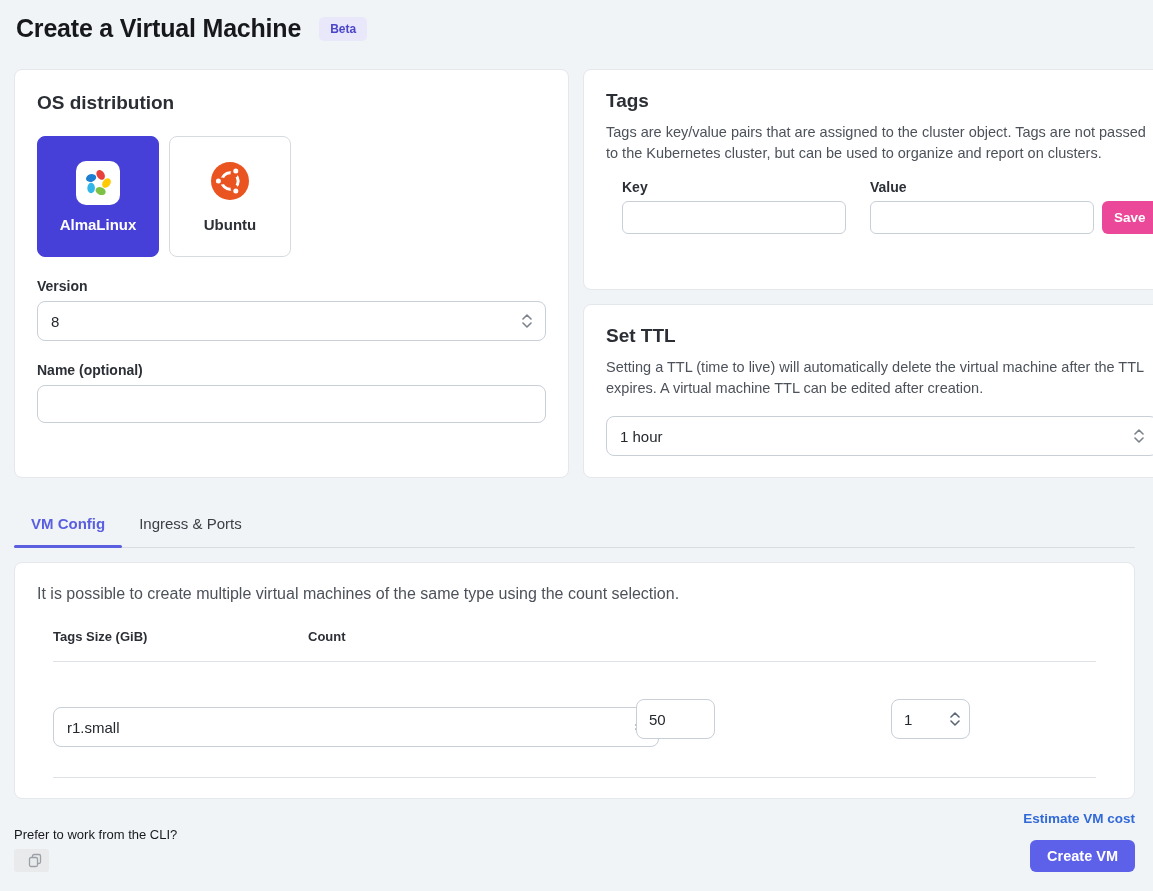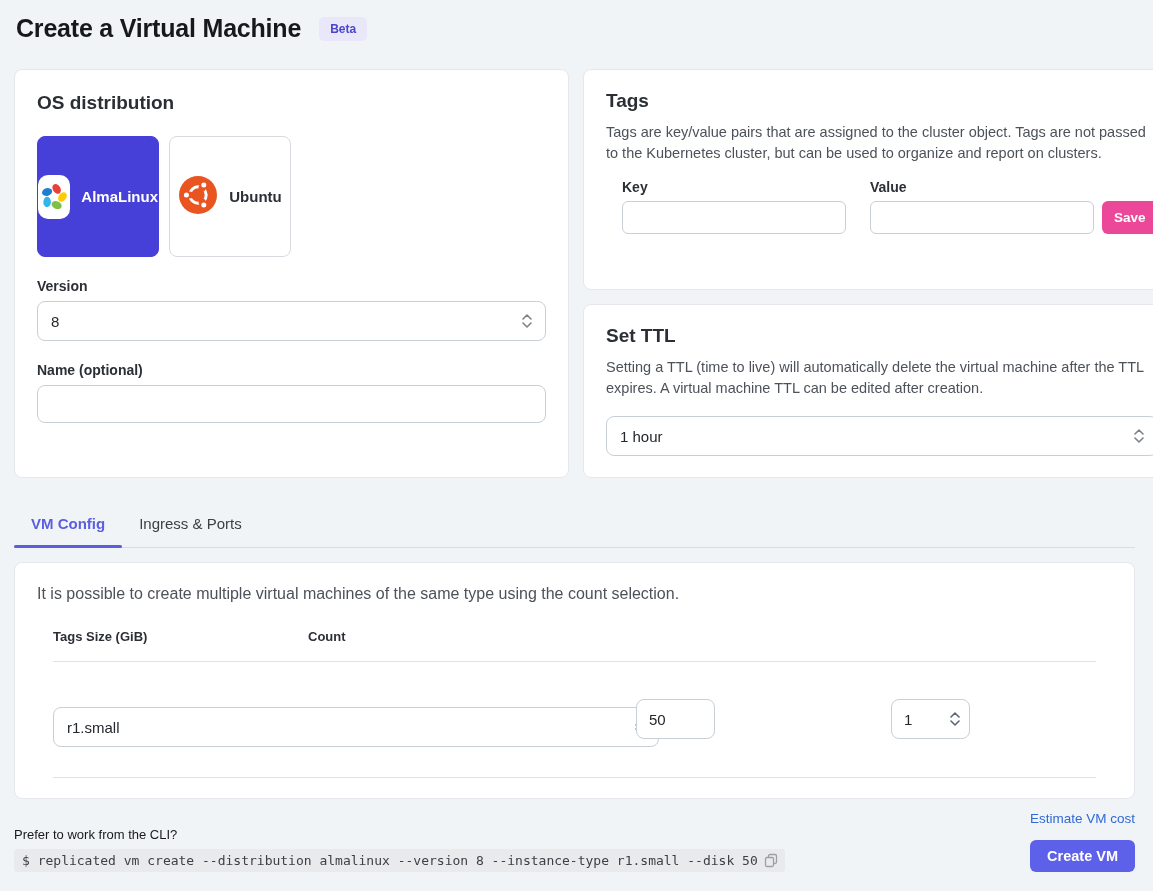--- a/index.html
+++ b/index.html
@@ -30,21 +30,21 @@
   .tags-card { height: 221px; padding: 20px 22px; }
   .ttl-card { flex: 1; padding: 20px 22px; }
 
   .card-title { font-size: 19px; font-weight: 700; color: #2b2f35; }
   .card-desc { font-size: 14.5px; line-height: 1.42; color: #4d525a; margin-top: 10px; }
 
   
   .tiles { display: flex; gap: 10px; margin-top: 22px; }
   .os-tile {
     width: 122px; height: 121px; border-radius: 8px; border: 1px solid #d7dbe0;
-    background: #fff; display: flex; flex-direction: row; align-items: center;
+    background: #fff; display: flex; flex-direction: column; align-items: center;
     justify-content: center; cursor: pointer; gap: 11px;
   }
   .os-tile.selected { background: #4640d8; border-color: #4640d8; }
   .tile-label { font-size: 15px; font-weight: 700; color: #2c3036; }
   .os-tile.selected .tile-label { color: #ffffff; }
   .alma-logo-box {
     width: 44px; height: 44px; background: #ffffff; border-radius: 10px;
     display: flex; align-items: center; justify-content: center;
   }
   .ubuntu-logo { width: 40px; height: 40px; }
@@ -116,21 +116,21 @@
   .footer { display: flex; justify-content: space-between; margin-top: 9px; }
   .cli-block { align-self: flex-end; }
   .cli-prompt { font-size: 13px; color: #17191d; margin-bottom: 7px; }
   .cli-code {
     display: inline-flex; align-items: center; background: #e9eaec; border-radius: 3px;
     padding: 4px 7px 4px 8px; font-family: "DejaVu Sans Mono", "Liberation Mono", monospace;
     font-size: 13px; color: #3c4147;
   }
   .copy-icon { margin-left: 6px; cursor: pointer; display: inline-flex; }
   .footer-actions { display: flex; flex-direction: column; align-items: flex-end; gap: 14px; padding-top: 3px; }
-  .estimate-link { font-size: 13.5px; font-weight: 400; color: #3069d8; text-decoration: none; cursor: pointer; }
+  .estimate-link { font-size: 13.5px; font-weight: 700; color: #3069d8; text-decoration: none; cursor: pointer; }
   .create-btn {
     background: #5d61e9; color: #fff; border: none; border-radius: 6px;
     font-size: 14.5px; font-weight: 700; padding: 8px 17px; cursor: pointer;
     font-family: "Liberation Sans", "DejaVu Sans", sans-serif;
   }
 </style>
 </head>
 <body>
 
 <div class="page">
@@ -280,21 +280,20 @@
           </div>
         </div>
       </div>
     </div>
   </section>
 
   <footer class="footer">
     <div class="cli-block">
       <div class="cli-prompt">Prefer to work from the CLI?</div>
       <div class="cli-code">
-        <span>$ replicated vm create --distribution almalinux --version 8 --instance-type r1.small --disk 50</span>
         <span class="copy-icon">
           <svg width="14" height="15" viewBox="0 0 14 15">
             <rect x="4.5" y="1.5" width="8" height="9" rx="1.5" fill="none" stroke="#9aa0a6" stroke-width="1.3"></rect>
             <rect x="1.5" y="4.5" width="8" height="9" rx="1.5" fill="#e9eaec" stroke="#9aa0a6" stroke-width="1.3"></rect>
           </svg>
         </span>
       </div>
     </div>
     <div class="footer-actions">
       <a class="estimate-link">Estimate VM cost</a>

